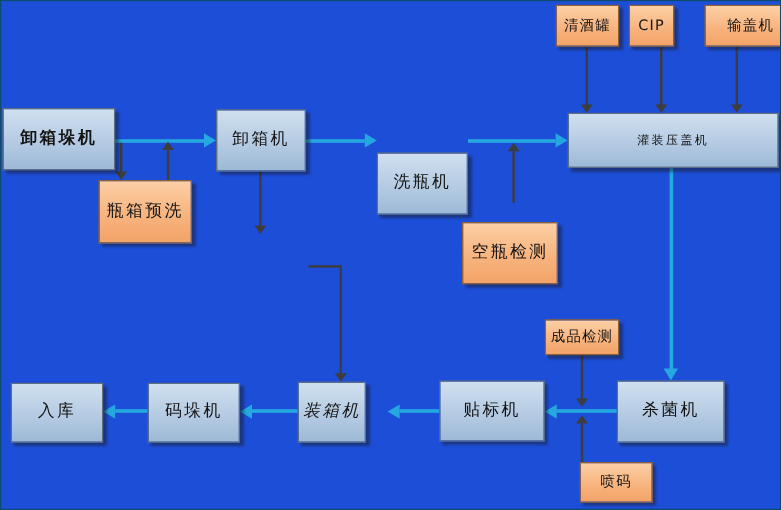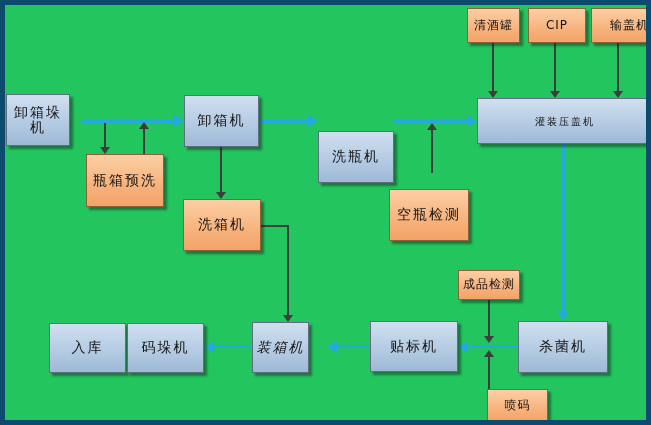--- a/index.html
+++ b/index.html
@@ -1,19 +1,19 @@
 <!DOCTYPE html>
 <html><head>
 <meta charset="utf-8">
 <style>
   html,body{margin:0;padding:0;}
   body{font-family:"DejaVu Sans","Liberation Sans",sans-serif;}
   #canvas{
     position:relative;width:651px;height:425px;box-sizing:border-box;
-    background:#22c55e;border:5px solid #0c4a6e;overflow:hidden;padding-left:20px;
+    background:#1d4ed8;border:1px solid #0c4a6e;overflow:hidden;padding-left:20px;
   }
   .node{
     position:absolute;display:flex;align-items:center;justify-content:center;
     box-sizing:border-box;text-align:center;cursor:default;
   }
   .process{
     background:linear-gradient(180deg,#cfdfef 0%,#b5cbe3 55%,#9db9d6 100%);
     border:1px solid #5e6e7e;
     box-shadow:3px 3px 2px rgba(25,25,25,0.45);
   }
@@ -115,54 +115,51 @@
     <span class="arr d-down" style="left:479px;top:331px;"></span>
   </div>
   <div>
     <span class="vline dark" style="left:483px;top:352px;height:32px;"></span>
     <span class="arr d-up" style="left:479px;top:345px;"></span>
   </div>
 
   <div class="node aux" style="left:462px;top:3px;width:53px;height:35px;">
     <span class="label small">清酒罐</span>
   </div>
-  <div class="node aux" style="left:523px;top:3px;width:58px;height:35px;">
+  <div class="node aux" style="left:523px;top:3px;width:38px;height:35px;">
     <span class="label small">CIP</span>
   </div>
   <div class="node aux" style="left:586px;top:3px;width:77px;height:35px;text-align:center;">
     <span class="label small">输盖机</span>
   </div>
 
-  <div class="node process" style="left:1px;top:89px;width:64px;height:52px;">
+  <div class="node process" style="left:1px;top:89px;width:94px;height:52px;font-weight:bold;">
     <span class="label">卸箱垛机</span>
   </div>
   <div class="node process" style="left:179px;top:90px;width:75px;height:52px;">
     <span class="label">卸箱机</span>
   </div>
   <div class="node process" style="left:313px;top:90px;width:76px;height:52px;margin-top:36px;">
     <span class="label">洗瓶机</span>
   </div>
   <div class="node process" style="left:472px;top:93px;width:176px;height:46px;">
     <span class="label big">灌装压盖机</span>
   </div>
 
   <div class="node aux" style="left:81px;top:149px;width:78px;height:53px;">
     <span class="label">瓶箱预洗</span>
   </div>
-  <div class="node aux" style="left:178px;top:194px;width:78px;height:52px;">
-    <span class="label">洗箱机</span>
-  </div>
   <div class="node aux" style="left:384px;top:168px;width:80px;height:52px;margin-top:16px;">
     <span class="label">空瓶检测</span>
   </div>
   <div class="node aux" style="left:453px;top:265px;width:62px;height:30px;">
     <span class="label small">成品检测</span>
   </div>
 
-  <div class="node process" style="left:8px;top:318px;width:77px;height:50px;margin-left:36px;">
+  <div class="node process" style="left:8px;top:318px;width:77px;height:50px;">
     <span class="label">入库</span>
   </div>
   <div class="node process" style="left:122px;top:318px;width:77px;height:50px;">
     <span class="label">码垛机</span>
   </div>
   <div class="node process" style="left:247px;top:317px;width:57px;height:51px;font-style:italic;">
     <span class="label">装箱机</span>
   </div>
   <div class="node process" style="left:365px;top:316px;width:88px;height:51px;">
     <span class="label">贴标机</span>

